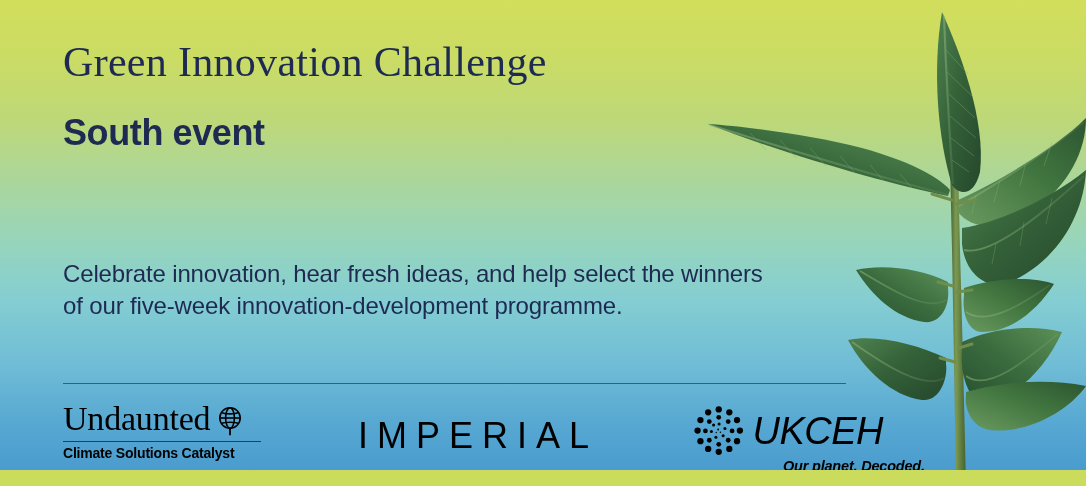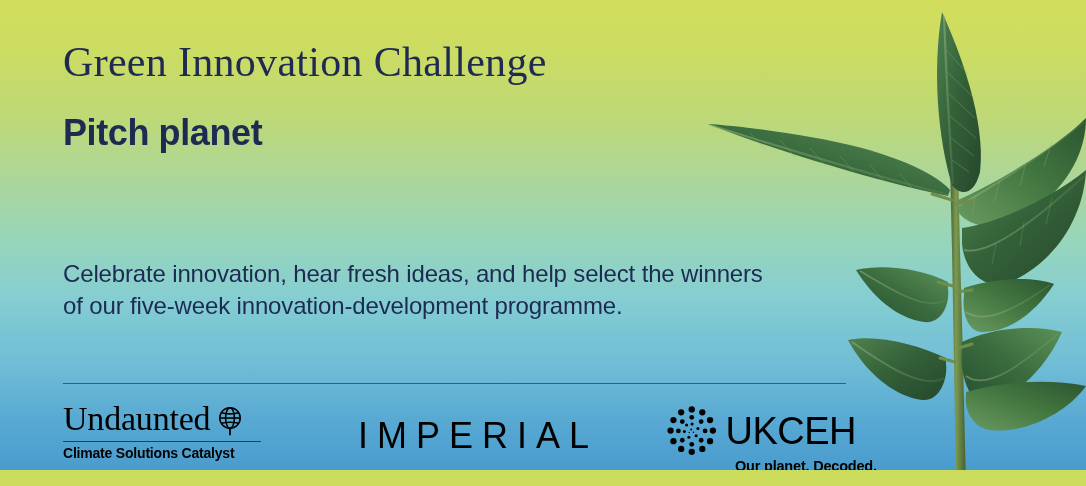--- a/index.html
+++ b/index.html
@@ -141,39 +141,40 @@
     font-weight:400;
     letter-spacing:9px;
     color:#000;
     line-height:1;
     white-space:nowrap;
   }
 
   
   #logo-ukceh {
     position:absolute;
-    left:603px; top:6px;
+    left:630px; top:6px;
     width:190px;
+    font-style:italic;
   }
   #ukceh-main {
     display:flex;
     align-items:center;
     gap:8px;
   }
   #ukceh-dots { width:54px; height:54px; display:block; }
   #ukceh-word {
     font-size:38px;
     font-weight:400;
     letter-spacing:-0.5px;
     color:#000;
     line-height:1;
   }
   #ukceh-tag {
     margin-top:1px;
-    margin-left:69px;
+    margin-left:90px;
     font-size:14.5px;
     font-weight:700;
     letter-spacing:-0.2px;
     color:#000;
     line-height:1.1;
     white-space:nowrap;
   }
 </style>
 </head>
 <body>
@@ -297,21 +298,21 @@
       <path d="M277 292 L292 290"></path>
       <path d="M275 362 L260 358"></path>
       <path d="M279 348 L292 344"></path>
     </g>
   </svg>
 
   <div id="content">
 
     <h1 id="title">Green Innovation Challenge</h1>
 
-    <h2 id="subtitle">Pitch planet</h2>
+    <h2 id="subtitle">South event</h2>
 
 
     <p id="blurb">Celebrate innovation, hear fresh ideas, and help select the winners of our five-week innovation-development programme.</p>
 
     <div id="divider"></div>
 
     <div id="logo-row">
 
       <div id="logo-undaunted">
         <div id="und-top">

